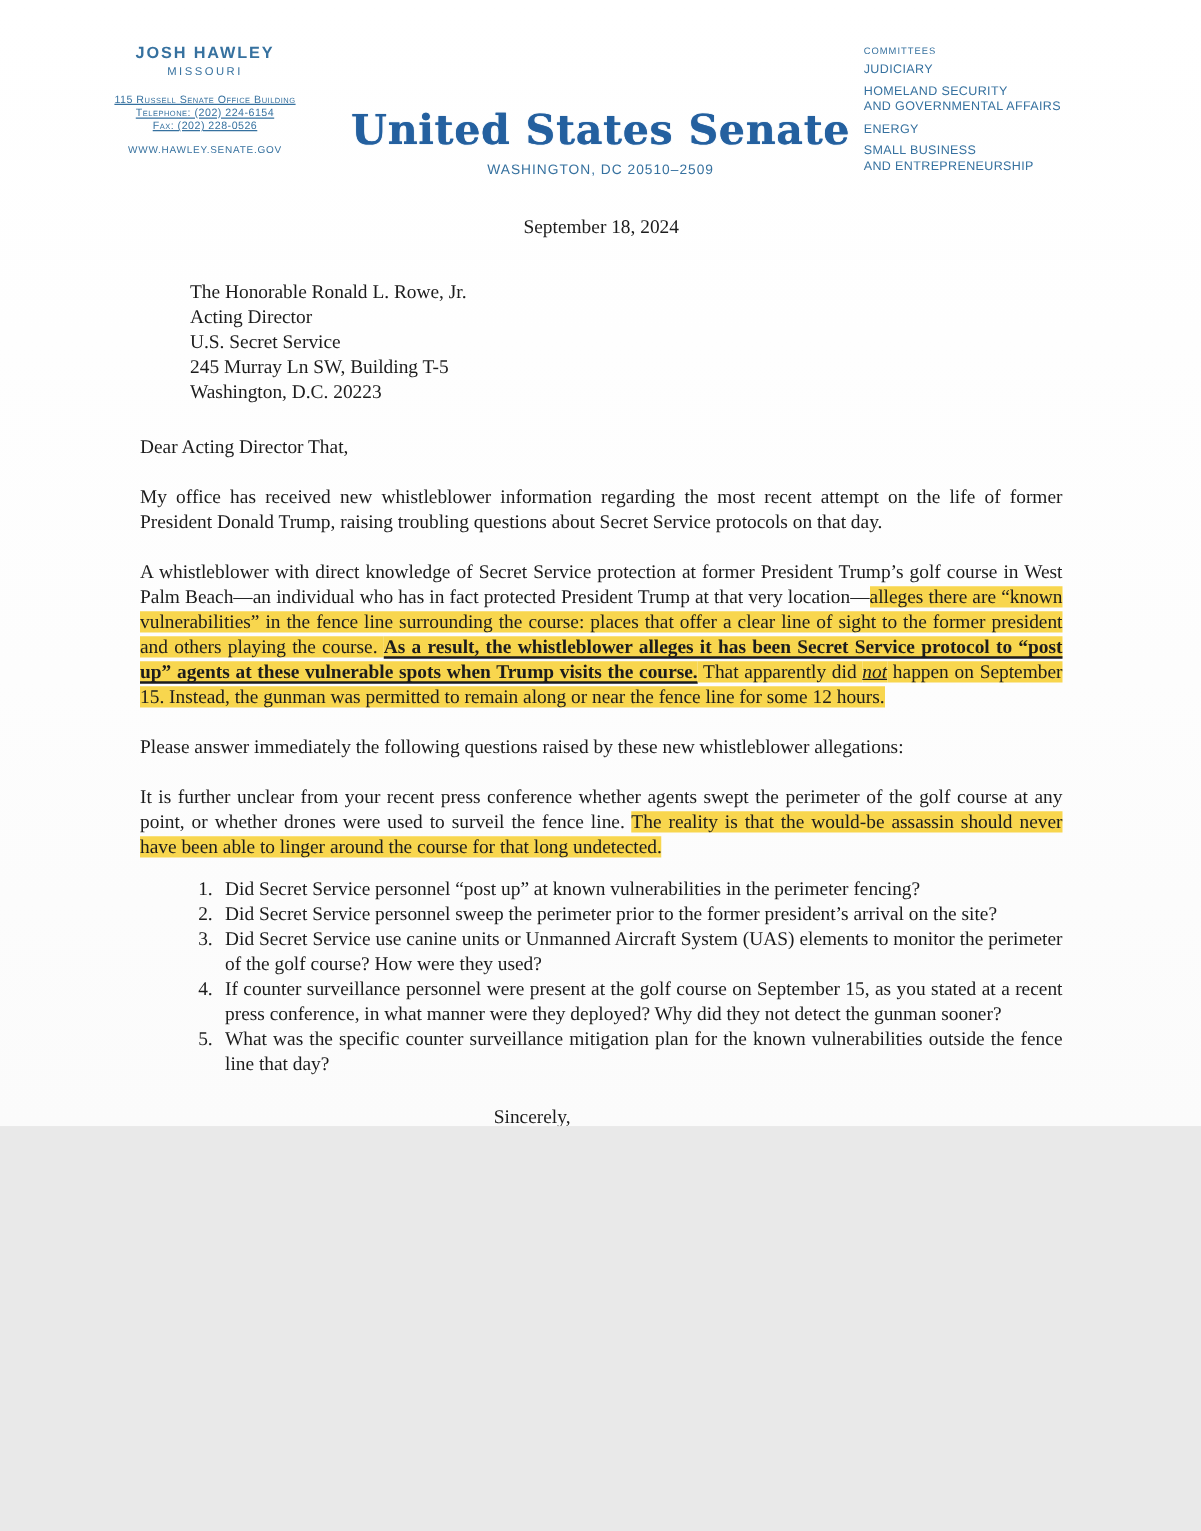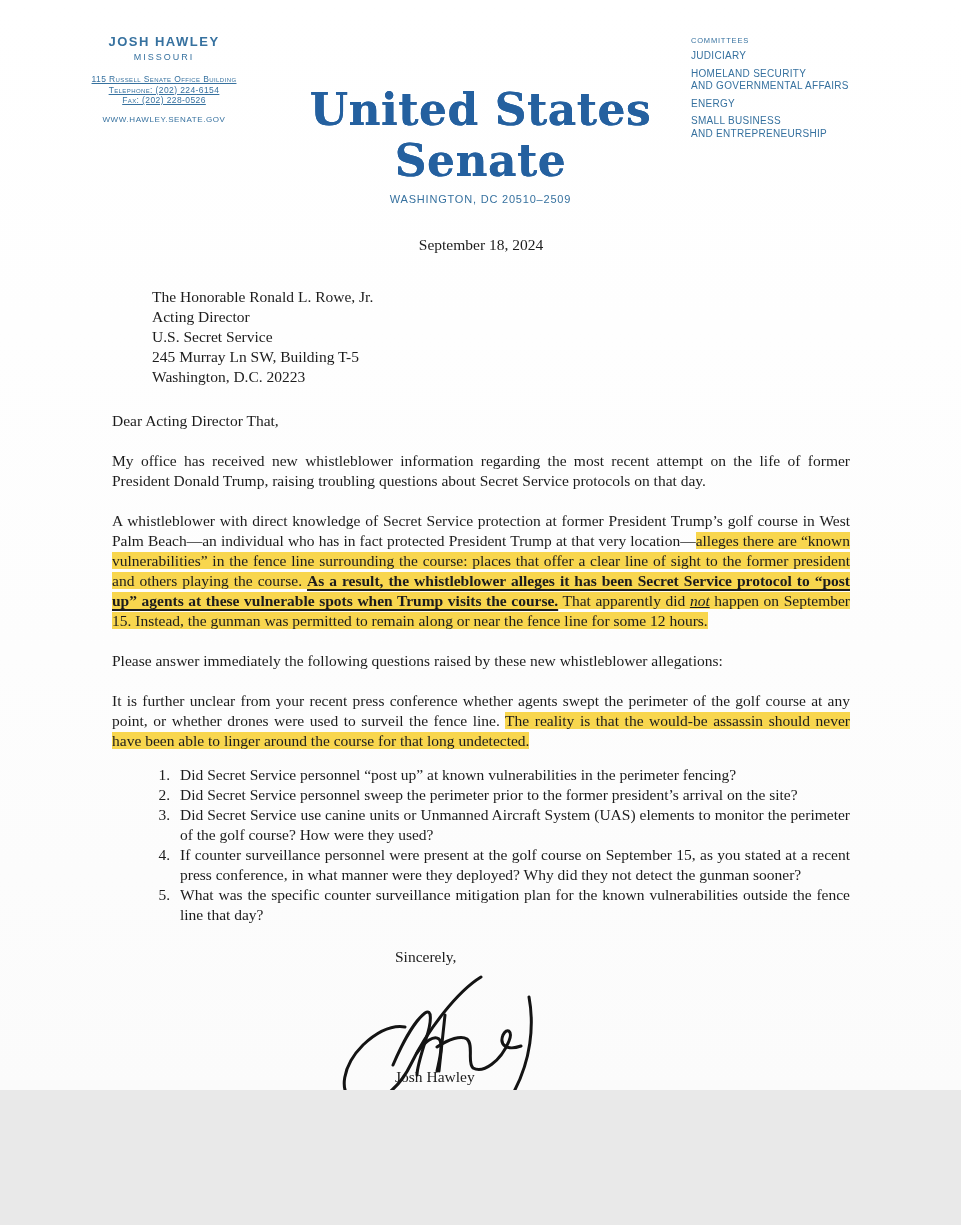--- a/index.html
+++ b/index.html
@@ -1,30 +1,30 @@
 <!DOCTYPE html>
 <html><head>
 <meta charset="utf-8">
 <style>
   html,body{margin:0;padding:0;background:#e9e9e9;}
   .page{
-    width:961px;height:1090px;margin:0 auto;position:relative;
+    width:961px;height:901px;margin:0 auto;position:relative;
     background:linear-gradient(180deg,#ffffff 0%,#fdfdfd 60%,#fbfbfb 100%);
     font-family:"Liberation Serif",serif;color:#1c1c1c;overflow:hidden;
   }
   
   .letterhead{display:flex;justify-content:space-between;padding:34px 52px 0 58px;}
   .lh-left{width:212px;text-align:center;color:#36719f;font-family:"Liberation Sans",sans-serif;}
   .lh-name{font-size:13px;font-weight:bold;letter-spacing:1.5px;}
   .lh-state{font-size:9px;letter-spacing:2px;margin-top:3px;}
   .lh-contact{margin-top:12px;font-size:8.5px;line-height:10.5px;font-variant:small-caps;letter-spacing:.4px;text-decoration:underline;}
   .lh-web{margin-top:9px;font-size:8px;letter-spacing:.6px;}
   .lh-center{flex:1;text-align:center;margin-top:50px;}
   .senate-title{
-    font-family:"DejaVu Serif",serif;font-weight:bold;font-size:44px;color:#24609f;
+    font-family:"DejaVu Serif",serif;font-weight:bold;font-size:33px;color:#24609f;
     letter-spacing:.5px;text-shadow:0 0 .6px #24609f;
   }
   .senate-city{font-family:"Liberation Sans",sans-serif;font-size:11px;color:#36719f;letter-spacing:.8px;margin-top:7px;}
   .lh-right{width:218px;text-align:left;color:#36719f;font-family:"Liberation Sans",sans-serif;margin-top:2px;}
   .committees-heading{font-size:7.5px;letter-spacing:.8px;}
   .committee{font-size:10px;line-height:12.5px;margin-top:5px;letter-spacing:.3px;white-space:pre-line;}
   
   .content{padding:0 111px 0 112px;font-size:15.5px;line-height:20px;}
   .date{text-align:center;margin-top:30px;}
   .recipient{margin-top:32px;}

